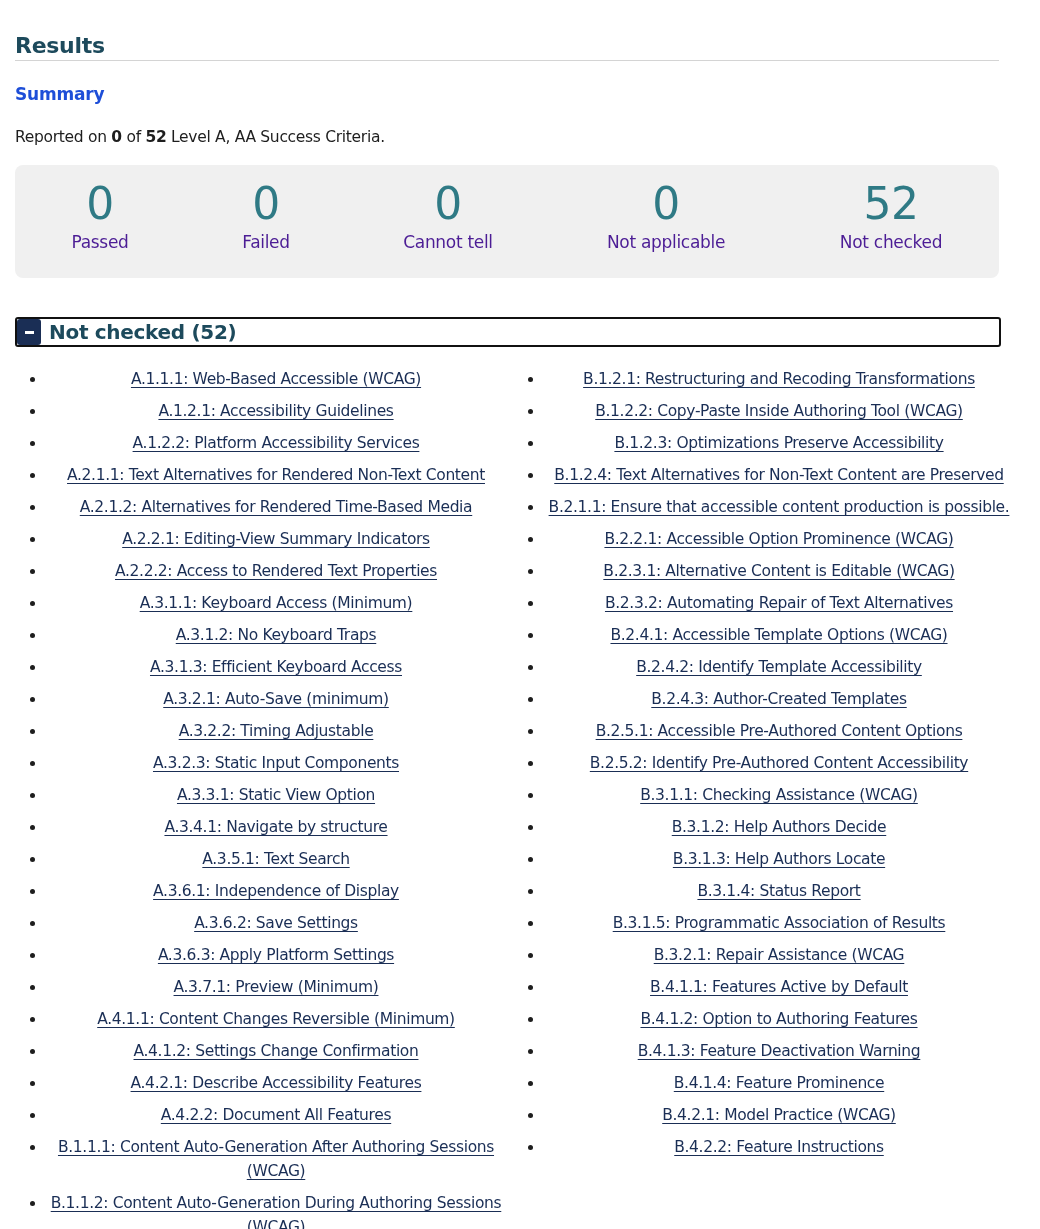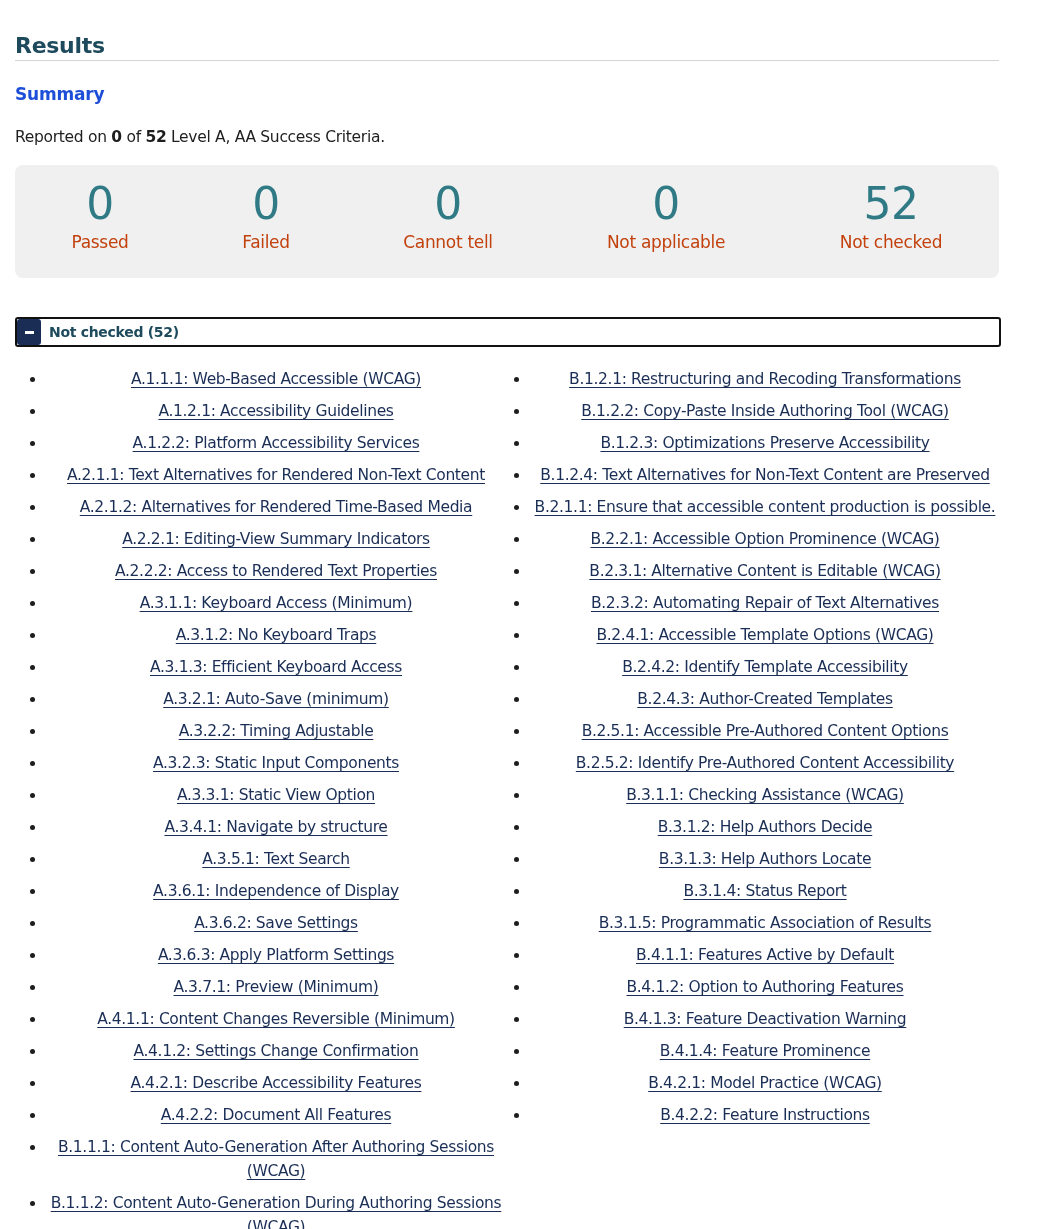--- a/index.html
+++ b/index.html
@@ -65,21 +65,21 @@
     }
     .stat-value {
       font-size: 44px;
       line-height: 54px;
       color: #2f7a85;
       letter-spacing: -0.5px;
     }
     .stat-label {
       font-size: 17px;
       line-height: 22px;
-      color: #c2410c;
+      color: #4c1d95;
       white-space: nowrap;
       letter-spacing: -0.3px;
     }
     .accordion-header {
       margin-top: 39px;
       width: 982px;
       height: 26px;
       border: 2px solid #111111;
       border-radius: 3px;
       position: relative;
@@ -102,39 +102,39 @@
       top: 12px;
       width: 9px;
       height: 2.5px;
       background: #ffffff;
     }
     .accordion-title {
       position: absolute;
       left: 32px;
       top: 0;
       line-height: 26px;
-      font-size: 14px;
+      font-size: 20px;
       font-weight: bold;
       color: #1d4a5c;
       letter-spacing: -0.3px;
     }
     .lists {
       position: relative;
       margin-top: 20px;
     }
     ul.col {
       position: absolute;
       top: 0;
       margin: 0;
       padding: 0;
       list-style: none;
       text-align: center;
     }
     ul.col.left { left: 0px; width: 490px; }
-    ul.col.right { left: 484px; width: 500px; }
+    ul.col.right { left: 498px; width: 500px; }
     ul.col li {
       position: relative;
       padding-left: 32px;
       font-size: 15.5px;
       line-height: 24px;
       margin-bottom: 8px;
       letter-spacing: -0.35px;
     }
     ul.col li::before {
       content: "";
@@ -234,20 +234,21 @@
         <li><a href="#">B.2.4.1: Accessible Template Options (WCAG)</a></li>
         <li><a href="#">B.2.4.2: Identify Template Accessibility</a></li>
         <li><a href="#">B.2.4.3: Author-Created Templates</a></li>
         <li><a href="#">B.2.5.1: Accessible Pre-Authored Content Options</a></li>
         <li><a href="#">B.2.5.2: Identify Pre-Authored Content Accessibility</a></li>
         <li><a href="#">B.3.1.1: Checking Assistance (WCAG)</a></li>
         <li><a href="#">B.3.1.2: Help Authors Decide</a></li>
         <li><a href="#">B.3.1.3: Help Authors Locate</a></li>
         <li><a href="#">B.3.1.4: Status Report</a></li>
         <li><a href="#">B.3.1.5: Programmatic Association of Results</a></li>
+        <li><a href="#">B.3.2.1: Repair Assistance (WCAG</a></li>
         <li><a href="#">B.4.1.1: Features Active by Default</a></li>
         <li><a href="#">B.4.1.2: Option to Authoring Features</a></li>
         <li><a href="#">B.4.1.3: Feature Deactivation Warning</a></li>
         <li><a href="#">B.4.1.4: Feature Prominence</a></li>
         <li><a href="#">B.4.2.1: Model Practice (WCAG)</a></li>
         <li><a href="#">B.4.2.2: Feature Instructions</a></li>
       </ul>
   </div>
 </div>
 

